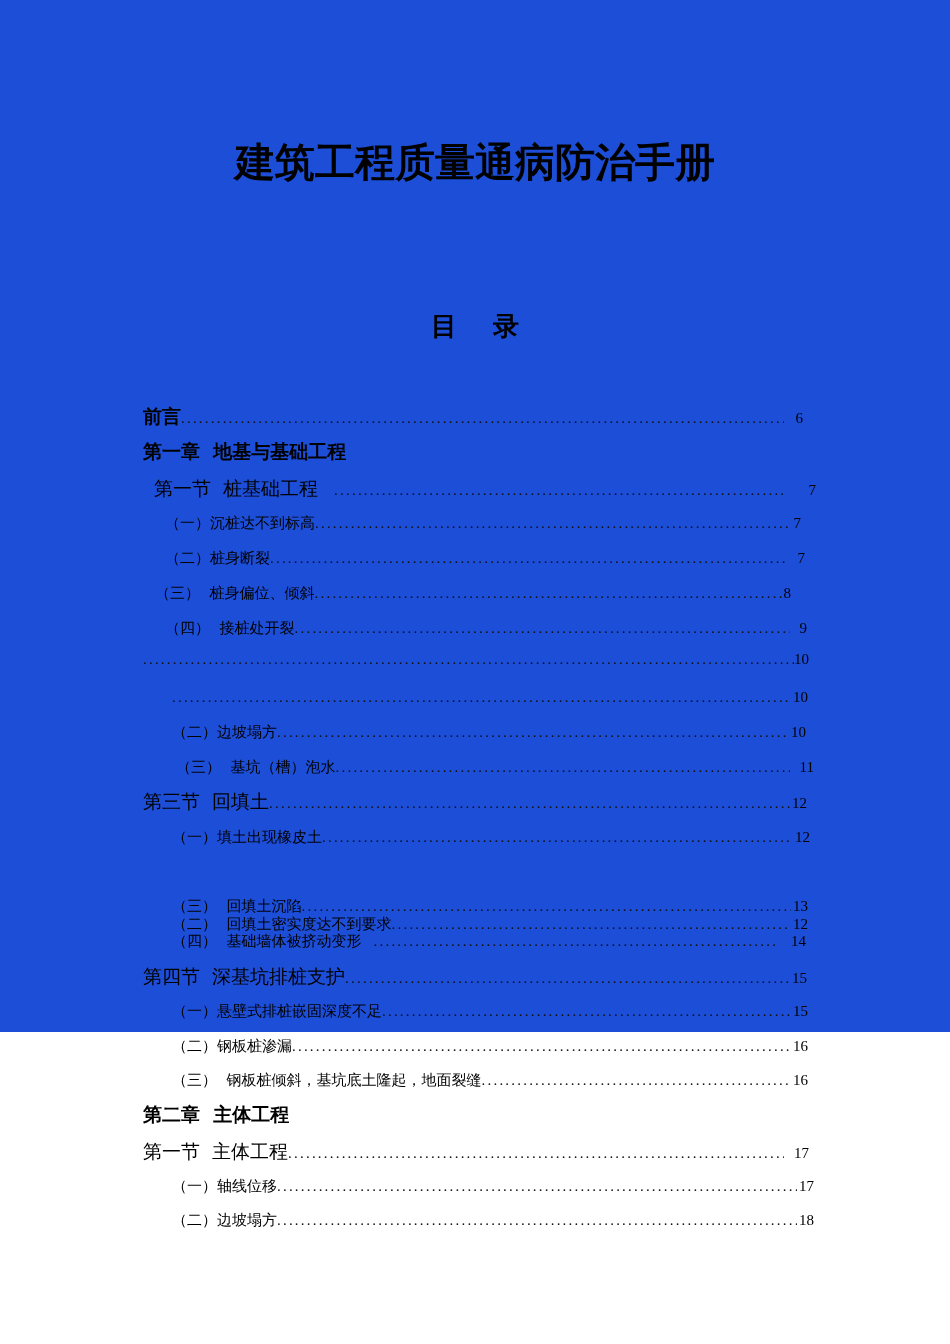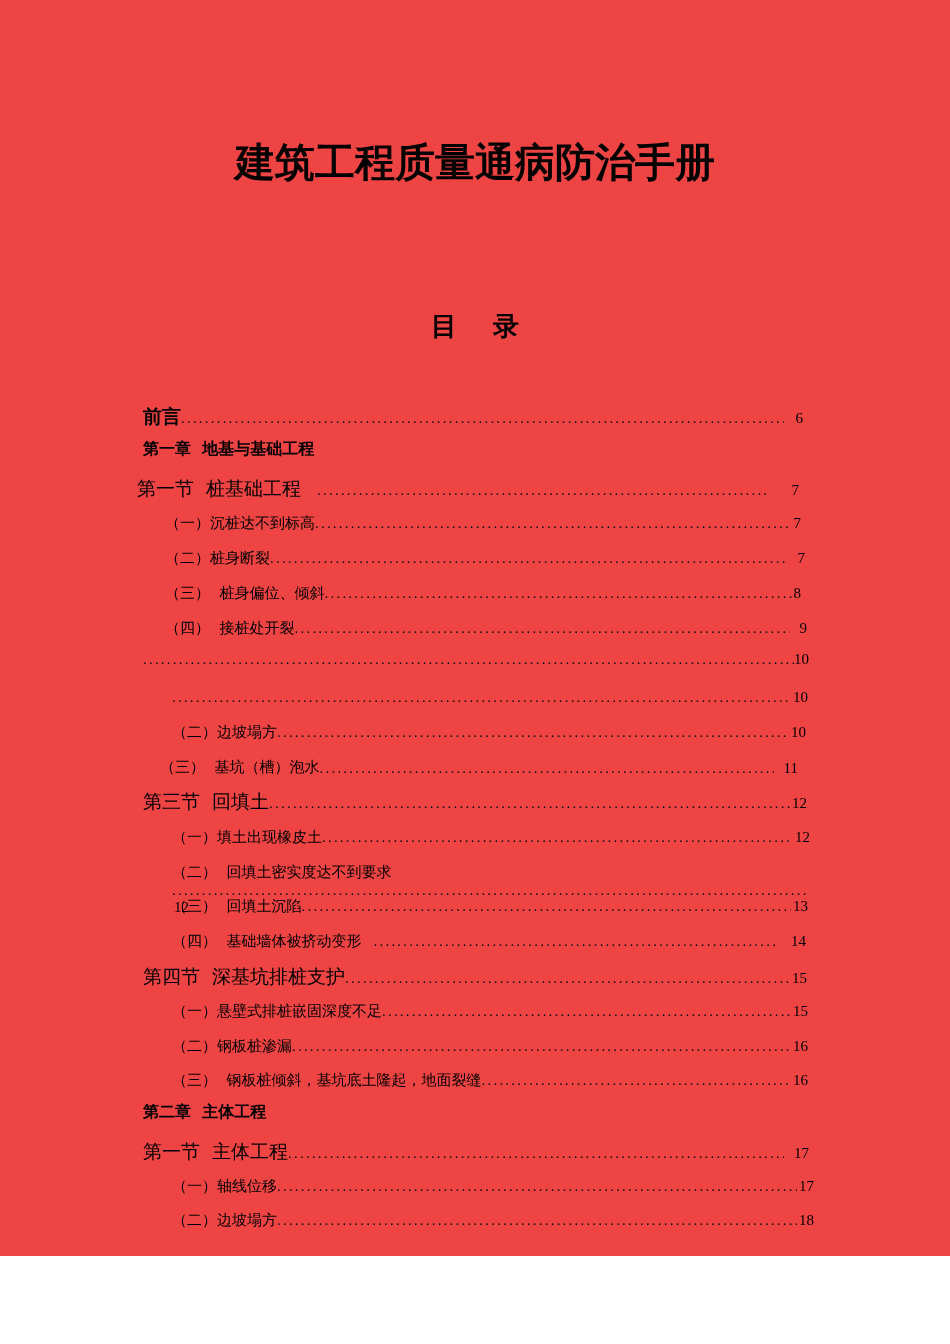--- a/index.html
+++ b/index.html
@@ -1,17 +1,17 @@
 <!DOCTYPE html>
 <html><head>
   <meta charset="utf-8">
   <style>
     html, body { margin: 0; padding: 0; background: #ffffff; }
     body { width: 950px; height: 1344px; position: relative; overflow: hidden; color: #000; }
-    .page { position: absolute; left: 0; top: 0; width: 950px; height: 1256px; background: #ef4444; }
+    .page { position: absolute; left: 0; top: 0; width: 950px; height: 1032px; background: #1d4ed8; }
     .doc-title {
       position: absolute; left: 0; width: 950px; top: 136px; text-align: center;
       font-family: "DejaVu Sans", sans-serif; font-weight: bold; font-size: 40px; letter-spacing: 0px;
       line-height: 52px;
     }
     .toc-title {
       position: absolute; left: 0; width: 950px; top: 308px; text-align: center;
       font-family: "DejaVu Sans", sans-serif; font-weight: bold; font-size: 26px; line-height: 36px;
       word-spacing: 0;
     }
@@ -26,21 +26,21 @@
       flex: 1 1 auto; overflow: hidden; font-family: "Liberation Serif", serif; letter-spacing: 2.2px;
       color: #111;
     }
     .row .dots::before {
       content: "..............................................................................................................................................................";
     }
     .row .page-num { flex: 0 0 auto; font-family: "Liberation Serif", serif; text-align: right; }
     .row.preface { font-family: "DejaVu Sans", sans-serif; font-weight: bold; font-size: 19px; }
     .row.preface .dots { font-weight: normal; font-size: 15px; }
     .row.preface .page-num { font-weight: normal; font-size: 15px; padding-left: 12px; }
-    .row.chapter { font-family: "DejaVu Sans", sans-serif; font-weight: bold; font-size: 16px; }
+    .row.chapter { font-family: "DejaVu Sans", sans-serif; font-weight: bold; font-size: 19px; }
     .row.section { font-size: 19px; }
     .row.section .dots { font-size: 15px; }
     .row.section .page-num { font-size: 15px; padding-left: 6px; }
     .row.item { font-size: 15px; }
     .row.item .dots { font-size: 15px; }
     .row.item .page-num { font-size: 15px; padding-left: 2px; }
   </style>
 </head>
 <body>
 
@@ -52,36 +52,36 @@
     <div class="row preface" style="left:143px; top:404px; width:660px;">
       <span class="label">前言</span>
       <span class="dots"></span>
       <span class="page-num">6</span>
     </div>
 
     <div class="row chapter" style="left:143px; top:439px; width:660px;">
       <span class="label" style="white-space:pre">第一章  地基与基础工程</span>
     </div>
 
-    <div class="row section" style="left:137px; top:476px; width:662px;gap:16px;">
+    <div class="row section" style="left:154px; top:476px; width:662px;gap:16px;">
       <span class="label" style="white-space:pre">第一节  桩基础工程</span>
       <span class="dots"></span>
       <span class="page-num">7</span>
     </div>
     <div class="row item" style="left:165px; top:514px; width:636px;">
       <span class="label" style="white-space:pre">（一）沉桩达不到标高</span>
       <span class="dots"></span>
       <span class="page-num">7</span>
     </div>
     <div class="row item" style="left:165px; top:549px; width:640px;">
       <span class="label" style="white-space:pre">（二）桩身断裂</span>
       <span class="dots"></span>
       <span class="page-num" style="padding-left:10px">7</span>
     </div>
-    <div class="row item" style="left:165px; top:584px; width:636px;">
+    <div class="row item" style="left:155px; top:584px; width:636px;">
       <span class="label" style="white-space:pre">（三）  桩身偏位、倾斜</span>
       <span class="dots"></span>
       <span class="page-num">8</span>
     </div>
     <div class="row item" style="left:165px; top:619px; width:642px;">
       <span class="label" style="white-space:pre">（四）  接桩处开裂</span>
       <span class="dots"></span>
       <span class="page-num" style="padding-left:10px">9</span>
     </div>
 
@@ -91,37 +91,37 @@
     </div>
     <div class="row item" style="left:172px; top:689px; width:636px;">
       <span class="dots"></span>
       <span class="page-num">10</span>
     </div>
     <div class="row item" style="left:172px; top:723px; width:634px;">
       <span class="label" style="white-space:pre">（二）边坡塌方</span>
       <span class="dots"></span>
       <span class="page-num">10</span>
     </div>
-    <div class="row item" style="left:160px; top:758px; width:638px;align-items:flex-end;">
+    <div class="row item" style="left:176px; top:758px; width:638px;">
       <span class="label" style="white-space:pre">（三）  基坑（槽）泡水</span>
       <span class="dots"></span>
       <span class="page-num" style="padding-left:10px">11</span>
     </div>
 
     <div class="row section" style="left:143px; top:789px; width:664px;">
       <span class="label" style="white-space:pre">第三节  回填土</span>
       <span class="dots"></span>
       <span class="page-num" style="padding-left:0">12</span>
     </div>
     <div class="row item" style="left:172px; top:828px; width:638px;">
       <span class="label" style="white-space:pre">（一）填土出现橡皮土</span>
       <span class="dots"></span>
       <span class="page-num">12</span>
     </div>
-    <div class="row item" style="left:172px; top:863px; width:636px;flex-direction:column;">
+    <div class="row item" style="left:172px; top:915px; width:636px;">
       <span class="label" style="white-space:pre">（二）  回填土密实度达不到要求</span>
       <span class="dots"></span>
       <span class="page-num">12</span>
     </div>
     <div class="row item" style="left:172px; top:897px; width:636px;">
       <span class="label" style="white-space:pre">（三）  回填土沉陷</span>
       <span class="dots"></span>
       <span class="page-num">13</span>
     </div>
     <div class="row item" style="left:172px; top:932px; width:634px;gap:12px;">

